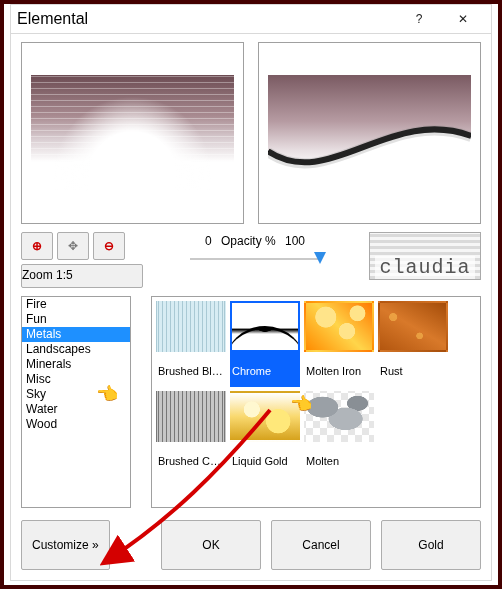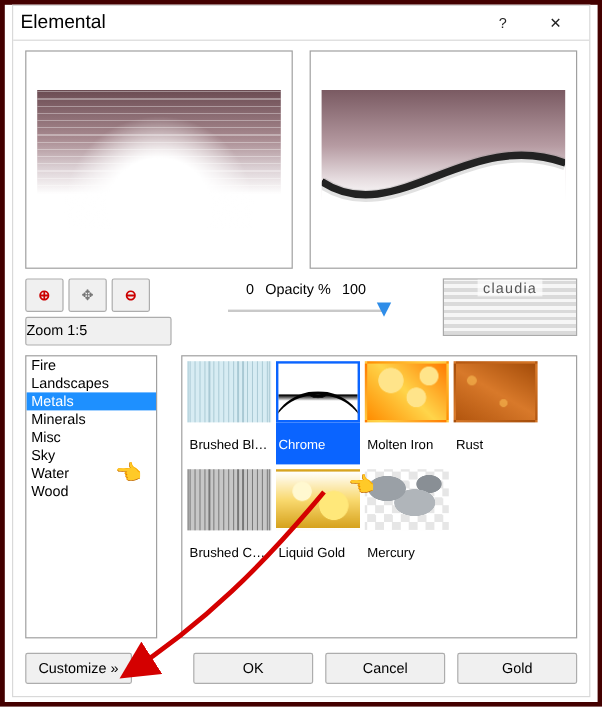--- a/index.html
+++ b/index.html
@@ -37,22 +37,22 @@
   .midrow{display:flex;align-items:flex-start;gap:10px}
   .zoombox{width:120px}
   .tool-row{display:flex;gap:4px}
   .icon-btn{width:30px;height:26px;border:1px solid var(--btn-b);background:var(--btn-bg);display:flex;align-items:center;justify-content:center;border-radius:2px}
   .wide-btn{margin-top:4px;width:100%;height:22px;border:1px solid var(--btn-b);background:var(--btn-bg);border-radius:2px;font-size:12px;text-align:left;line-height:20px}
   .opacity{flex:1;margin-top:2px}
   .op-labels{display:flex;justify-content:space-between;width:100px;font-size:12px;margin:0 auto}
   .slider-track{position:relative;width:130px;height:14px;margin:4px auto 0}
   .slider-line{position:absolute;top:6px;left:0;right:0;height:2px;background:#c9c9c9}
   .slider-thumb{position:absolute;top:0;width:0;height:0;border-left:6px solid transparent;border-right:6px solid transparent;border-top:12px solid #2f8de8}
-  .brand{width:110px;height:46px;border:1px solid #aaa;display:flex;align-items:flex-start;justify-content:center;background:
-    repeating-linear-gradient(0deg,#dadada 0 3px,#f6f6f6 3px 6px);font-family:Liberation Sans, sans-serif;color:#555;font-size:12px;letter-spacing:1px}
+  .brand{width:110px;height:46px;border:1px solid #aaa;display:flex;align-items:flex-end;justify-content:center;background:
+    repeating-linear-gradient(0deg,#dadada 0 3px,#f6f6f6 3px 6px);font-family:Liberation Mono, monospace;color:#555;font-size:20px;letter-spacing:1px}
   .brand span{background:rgba(255,255,255,.7);padding:0 4px}
   
   .browser{flex:1;display:flex;gap:20px;min-height:180px}
   .catlist{width:108px;border:1px solid var(--panel-border);background:#fff;overflow:hidden}
   .cat{padding:0 4px;line-height:15px;font-size:12px;white-space:nowrap}
   .cat.sel{background:var(--select);color:#fff;display:flex;align-items:center;gap:4px}
   .thumbs{flex:1;border:1px solid var(--panel-border);background:#fff;padding:4px;display:grid;grid-template-columns:repeat(4,70px);grid-auto-rows:86px;gap:4px;align-content:start;justify-content:start}
   .thumb{display:flex;flex-direction:column}
   .thumb .pic{height:62px;border:2px solid transparent}
   .thumb.sel .pic{border-color:var(--select2)}
@@ -82,21 +82,21 @@
     radial-gradient(ellipse at 25% 30%,#9aa0a6 0 22%, transparent 23%),
     radial-gradient(ellipse at 60% 55%,#b0b5ba 0 30%, transparent 31%),
     radial-gradient(ellipse at 78% 22%,#898f95 0 14%, transparent 15%)}
   
   .p-chrome{position:relative;overflow:hidden}
   .p-chrome::after{content:"";position:absolute;left:-10%;right:-10%;top:48%;height:90%;
     background:radial-gradient(ellipse 130% 100% at 50% 0%, #000 0 6%, transparent 7%);
     border-top:3px solid #000;border-radius:60% 60% 0 0/100% 100% 0 0}
   .buttons{display:flex;gap:10px;align-items:center;padding:6px 10px 10px 10px}
   .spacer{flex:1}
-  .btn{min-width:78px;height:24px;border:1px solid var(--btn-b);background:var(--btn-bg);border-radius:2px;font-size:12px;display:flex;align-items:center;justify-content:center;padding:0 10px}
+  .btn{min-width:78px;height:24px;border:1px solid var(--btn-b);background:var(--btn-bg);border-radius:2px;font-size:12px;display:flex;align-items:center;justify-content:center;padding:12px 10px}
   .btn.cust{min-width:auto}
   
   .overlay{position:absolute;inset:0;pointer-events:none}
   .hand{position:absolute;font-size:18px}
 </style>
 </head>
 <body>
 
 <div id="stage">
   <div class="photo-frame"></div>
@@ -153,22 +153,23 @@
           </div>
         </div>
         <div class="brand">
             <span>claudia</span>
           </div>
       </div>
 
       <div class="browser">
         <div class="catlist" id="catlist">
             <div class="cat">Fire</div>
+            <div class="cat">Fun</div>
+            <div class="cat sel">Metals</div>
             <div class="cat">Landscapes</div>
-            <div class="cat sel">Metals</div>
             <div class="cat">Minerals</div>
             <div class="cat">Misc</div>
             <div class="cat">Sky</div>
             <div class="cat">Water</div>
             <div class="cat">Wood</div>
           </div>
         <div class="thumbs" id="thumbs">
             <div class="thumb">
               <div class="pic p-brushblue"></div>
               <div class="lbl">Brushed Blu...</div>
@@ -188,21 +189,21 @@
             <div class="thumb">
               <div class="pic p-brushcol"></div>
               <div class="lbl">Brushed Col...</div>
             </div>
             <div class="thumb">
               <div class="pic p-gold"></div>
               <div class="lbl">Liquid Gold</div>
             </div>
             <div class="thumb">
               <div class="pic p-mercury"></div>
-              <div class="lbl">Mercury</div>
+              <div class="lbl">Molten</div>
             </div>
           </div>
       </div>
     </div>
 
     <div class="buttons">
       <div class="btn cust">Customize   »</div>
       <div class="spacer"></div>
       <div class="btn">OK</div>
       <div class="btn">Cancel</div>

